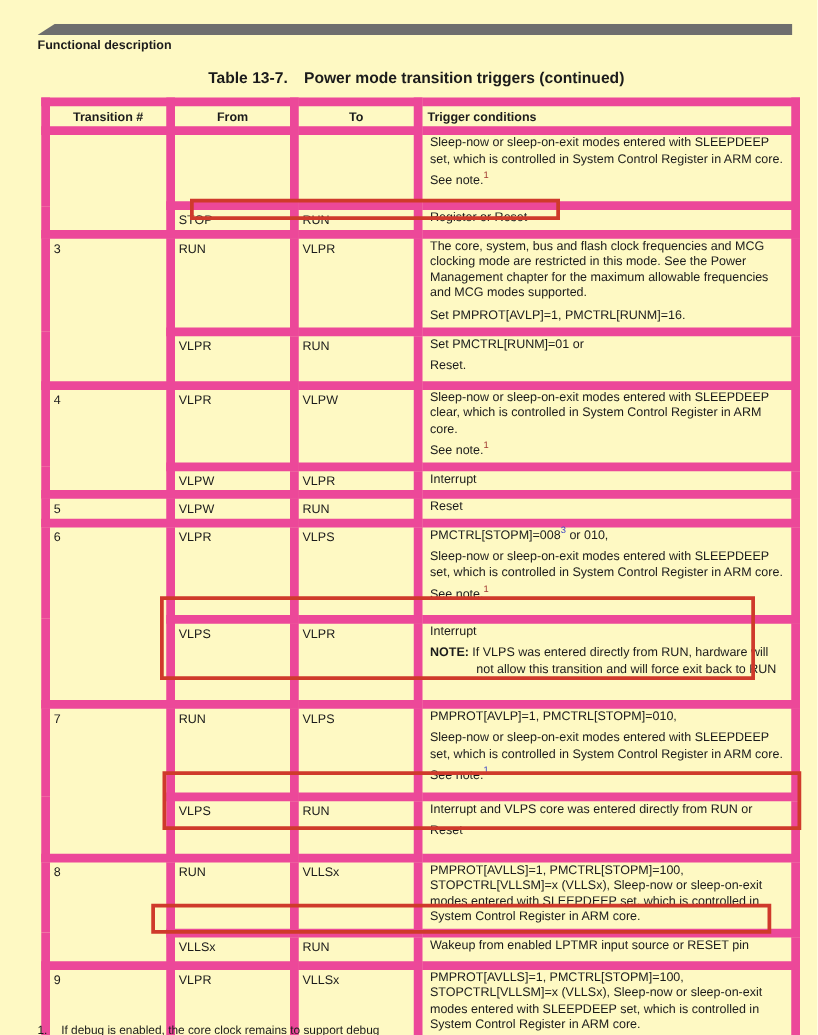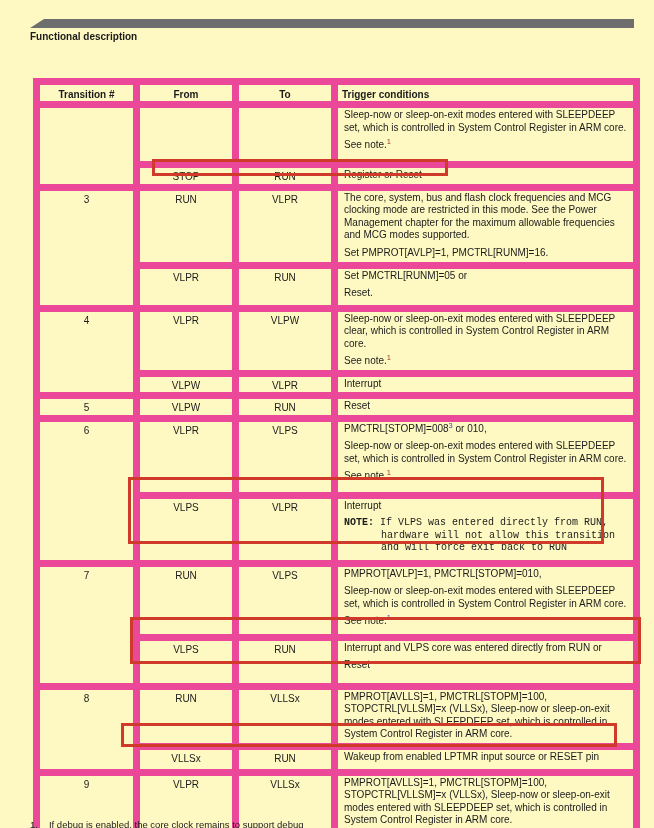--- a/index.html
+++ b/index.html
@@ -14,41 +14,44 @@
          font-size:12.5px;font-weight:bold;white-space:nowrap;}
   .title .tlabel{margin-right:13px;}
 
   table.pmt{position:absolute;left:33px;top:78px;width:600px;
             border-collapse:collapse;table-layout:fixed;
             border:2px solid #2e2e2e;}
   .pmt th,.pmt td{border:7px solid #ec4899;vertical-align:top;
                   font-size:10px;box-sizing:border-box;padding:1px 3px;}
   .pmt th{font-weight:bold;text-align:center;height:19px;padding-top:4px;}
   .pmt th.trigh{text-align:left;padding-left:4px;}
-  .pmt td.num,.pmt td.from,.pmt td.to{text-align:center;padding-top:3px;}
+  .pmt td.num,.pmt td.from,.pmt td.to{text-align:left;padding-top:3px;}
   .pmt td.trig{text-align:left;padding:1px 6px 1px 6px;}
   .pmt td.trig p{margin:0 0 5px;line-height:12.5px;}
   .pmt td.trig p:last-child{margin-bottom:1px;}
-  .pmt td.trig p.note{padding-left:37px;text-indent:-37px;font-family:Liberation Mono, monospace;}
+  .pmt td.trig p.note{padding-left:37px;text-indent:-37px;}
   .pmt .notelbl{font-weight:bold;}
   .pmt sup{font-size:7.5px;line-height:0;vertical-align:super;cursor:pointer;}
 
   .redbox{position:absolute;border:3px solid #cf3a2b;box-sizing:border-box;
           background:transparent;pointer-events:none;}
 
   .footnote{position:absolute;left:30px;top:819px;font-size:9.5px;white-space:nowrap;}
   .footnote .fnum{margin-right:11px;}
 </style>
 </head>
 <body>
 
 <div id="page">
   <div class="topbar"></div>
   <div class="kicker">Functional description</div>
 
+  <div class="title">
+    <span class="tlabel">Table 13-7.</span><span>Power mode transition triggers (continued)</span>
+  </div>
 
   <table class="pmt">
     <colgroup>
       <col style="width:100px">
         <col style="width:99px">
       <col style="width:99px">
         <col style="width:302px">
     </colgroup>
     <thead>
       <tr>
@@ -81,21 +84,21 @@
           <td class="to">VLPR</td>
           <td class="trig">
             <p><span>The core, system, bus and flash clock frequencies and MCG clocking mode are restricted in this mode. See the Power Management chapter for the maximum allowable frequencies and MCG modes supported.</span></p>
             <p><span>Set PMPROT[AVLP]=1, PMCTRL[RUNM]=16.</span></p>
           </td>
         </tr>
         <tr style="height: 43px;">
           <td class="from">VLPR</td>
           <td class="to">RUN</td>
           <td class="trig">
-            <p><span>Set PMCTRL[RUNM]=05 or</span></p>
+            <p><span>Set PMCTRL[RUNM]=01 or</span></p>
             <p><span>Reset.</span></p>
           </td>
         </tr>
         <tr style="height: 64px;">
           <td class="num" rowspan="2">4</td>
           <td class="from">VLPR</td>
           <td class="to">VLPW</td>
           <td class="trig">
             <p><span>Sleep-now or sleep-on-exit modes entered with SLEEPDEEP clear, which is controlled in System Control Register in ARM core.</span></p>
             <p><span>See note.</span><sup style="color: rgb(160, 56, 48);">1</sup></p>

